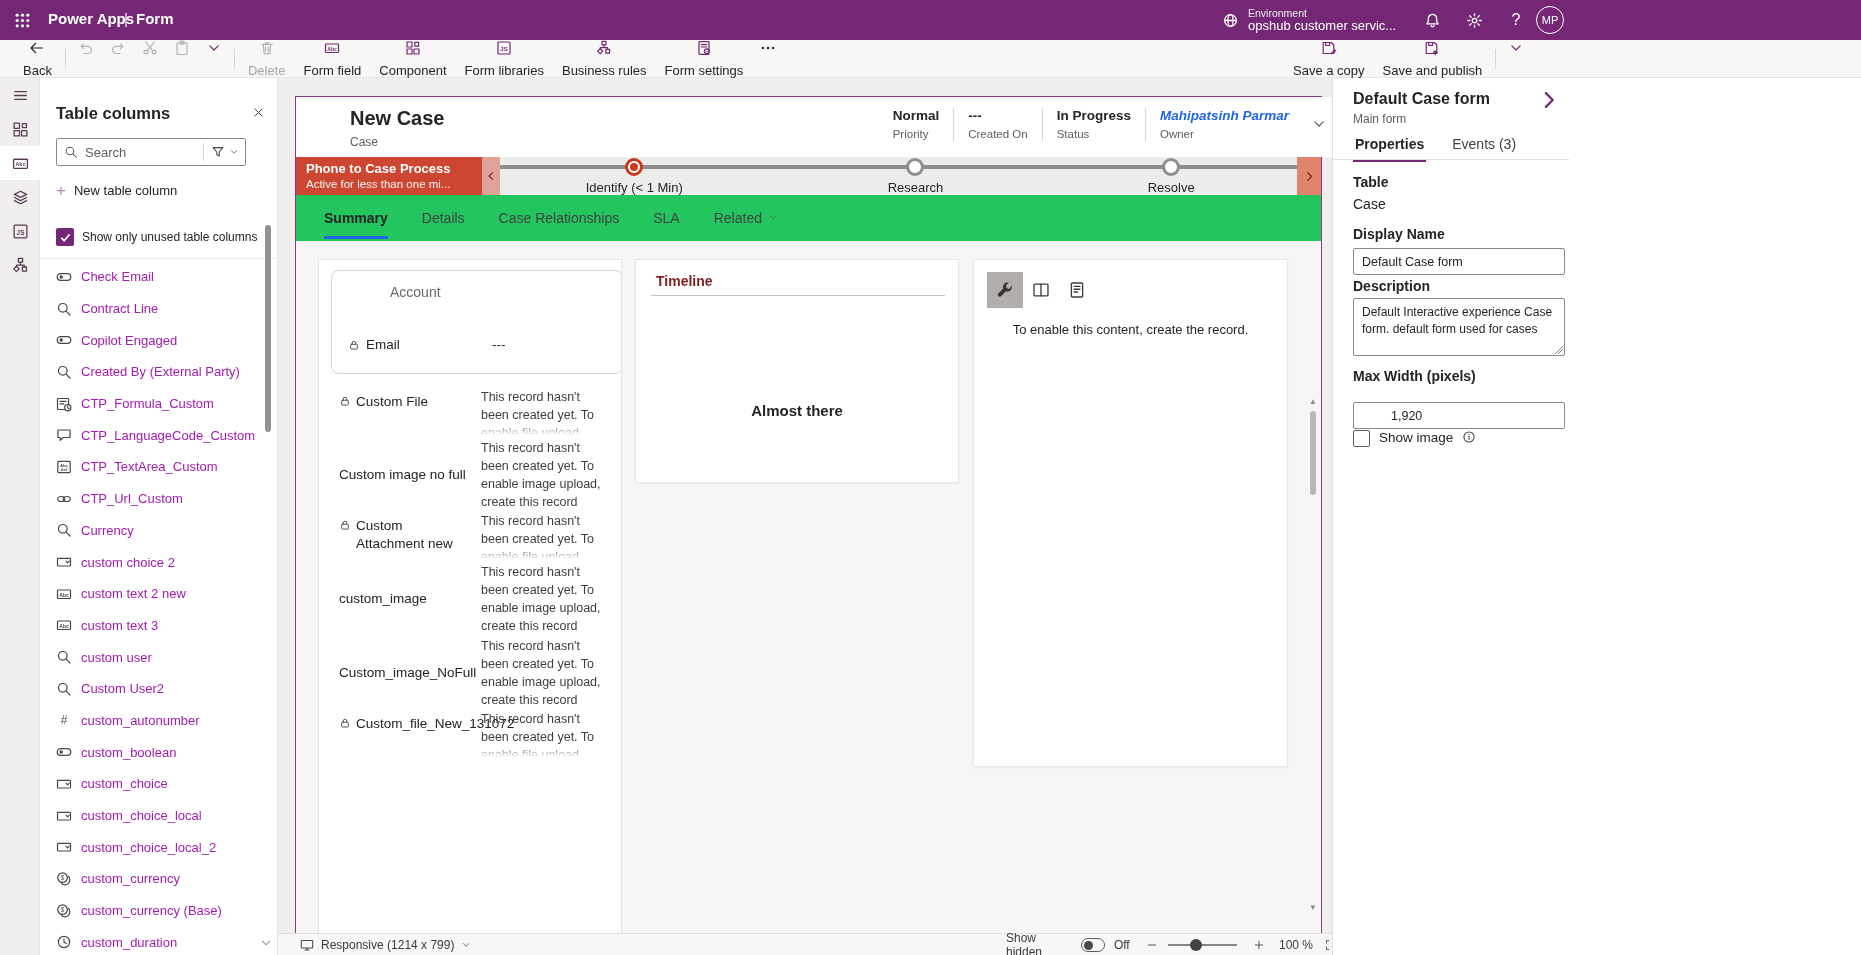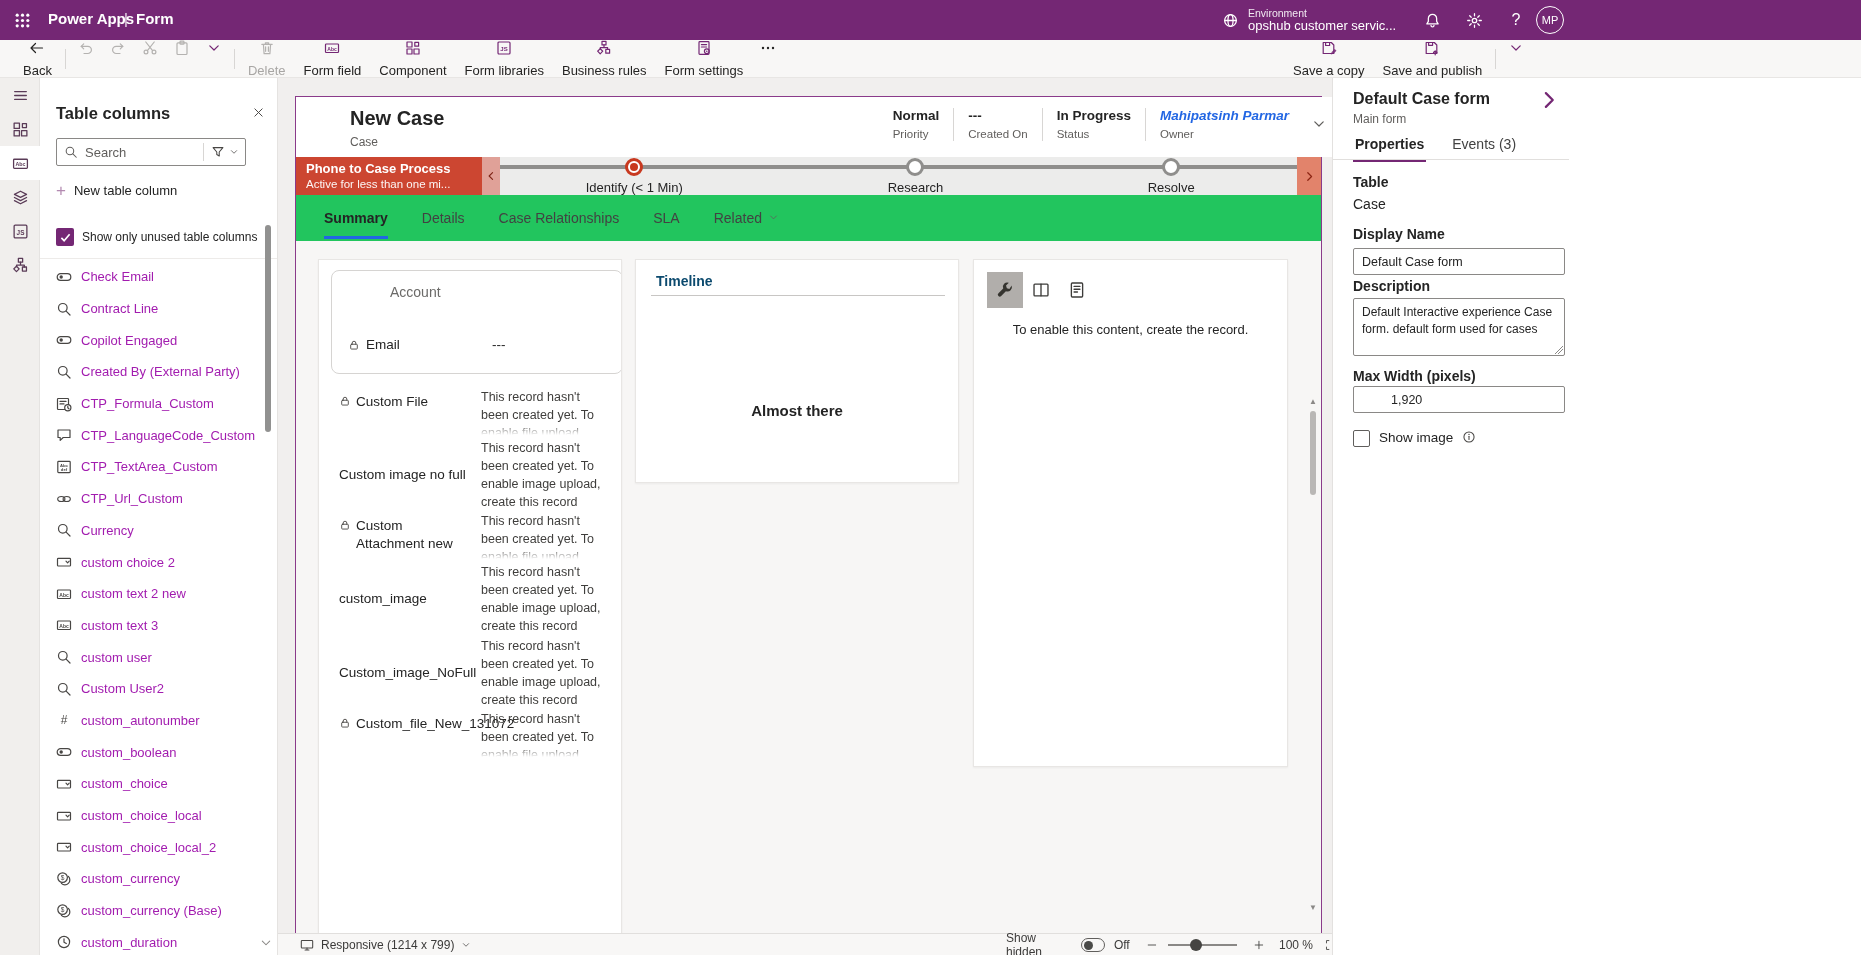--- a/index.html
+++ b/index.html
@@ -120,21 +120,21 @@
   .frow { display:flex; width:268px; }
   .frow.file { height:50px; align-items:flex-start; }
   .frow.img { height:74px; align-items:center; }
   .frow .flabel { width:130px; flex:none; font-size:13.5px; color:#242424; line-height:1.3; display:flex; gap:5px; align-items:flex-start; }
   .frow.file .flabel { padding-top:5px; }
   .frow .flabel .ic { width:12px; height:12px; margin-top:2px; color:#484644; flex:none; }
   .frow .msg { margin-left:12px; width:122px; font-size:12.5px; color:#3f3e3c; line-height:1.44; position:relative; }
   .frow.file .msg { height:47px; overflow:hidden; }
   .frow.file .msg::after { content:""; position:absolute; left:0; right:0; bottom:0; height:12px; background:linear-gradient(rgba(255,255,255,0),#fff); }
   #col-mid { left:339px; top:18px; width:324px; height:224px; }
-  #tl-title { position:absolute; left:20px; top:13px; font-size:14px; font-weight:700; color:#0c4a6e;text-align:right; }
+  #tl-title { position:absolute; left:20px; top:13px; font-size:14px; font-weight:700; color:#7f1d1d;text-align:right; }
   #tl-hr { position:absolute; left:15px; top:35px; width:294px; height:1px; background:#c8c6c4; }
   #tl-msg { position:absolute; left:0; top:142px; width:100%; text-align:center; font-size:15px; font-weight:700; color:#242424; }
   #col-right { left:677px; top:18px; width:315px; height:508px; }
   #ref-toolbar { position:absolute; left:13px; top:12px; display:flex; align-items:center; }
   #ref-wrench { width:36px; height:36px; background:#b1aeab; display:flex; align-items:center; justify-content:center; cursor:pointer; }
   #ref-wrench .ic { width:18px; height:18px; color:#35342f; }
   .ref-btn { width:36px; height:36px; display:flex; align-items:center; justify-content:center; cursor:pointer; color:#3d3c3a; }
   .ref-btn .ic { width:18px; height:18px; }
   #ref-msg { position:absolute; left:0; top:62px; width:100%; text-align:center; font-size:13px; color:#242424; }
   
@@ -974,21 +974,21 @@
     <div class="pp-label" style="top:148px">Display Name</div>
     <input class="pp-input" style="top: 170px;" value="Default Case form">
 
     <div class="pp-label" style="top:200px">Description</div>
     <div id="pp-desc">
       <span>Default Interactive experience Case form. default form used for cases</span>
       <span class="grip"></span>
     </div>
 
     <div class="pp-label" style="top:290px">Max Width (pixels)</div>
-    <input class="pp-input" style="top: 308px; padding-left: 37px;" value="1,920">
+    <input class="pp-input" style="top: 324px; padding-left: 37px;" value="1,920">
 
     <div id="pp-checkrow">
       <span class="box"></span>
       <span class="lbl">Show image</span>
       <span class="ic">
           <svg viewBox="0 0 16 16" fill="none" stroke="currentColor" stroke-width="1.2" stroke-linecap="round" stroke-linejoin="round">
             <circle cx="8" cy="8" r="5.8"></circle>
             <path d="M8 7.2v3.6"></path>
             <circle cx="8" cy="5" r="0.8" fill="currentColor" stroke="none"></circle>
           </svg>

